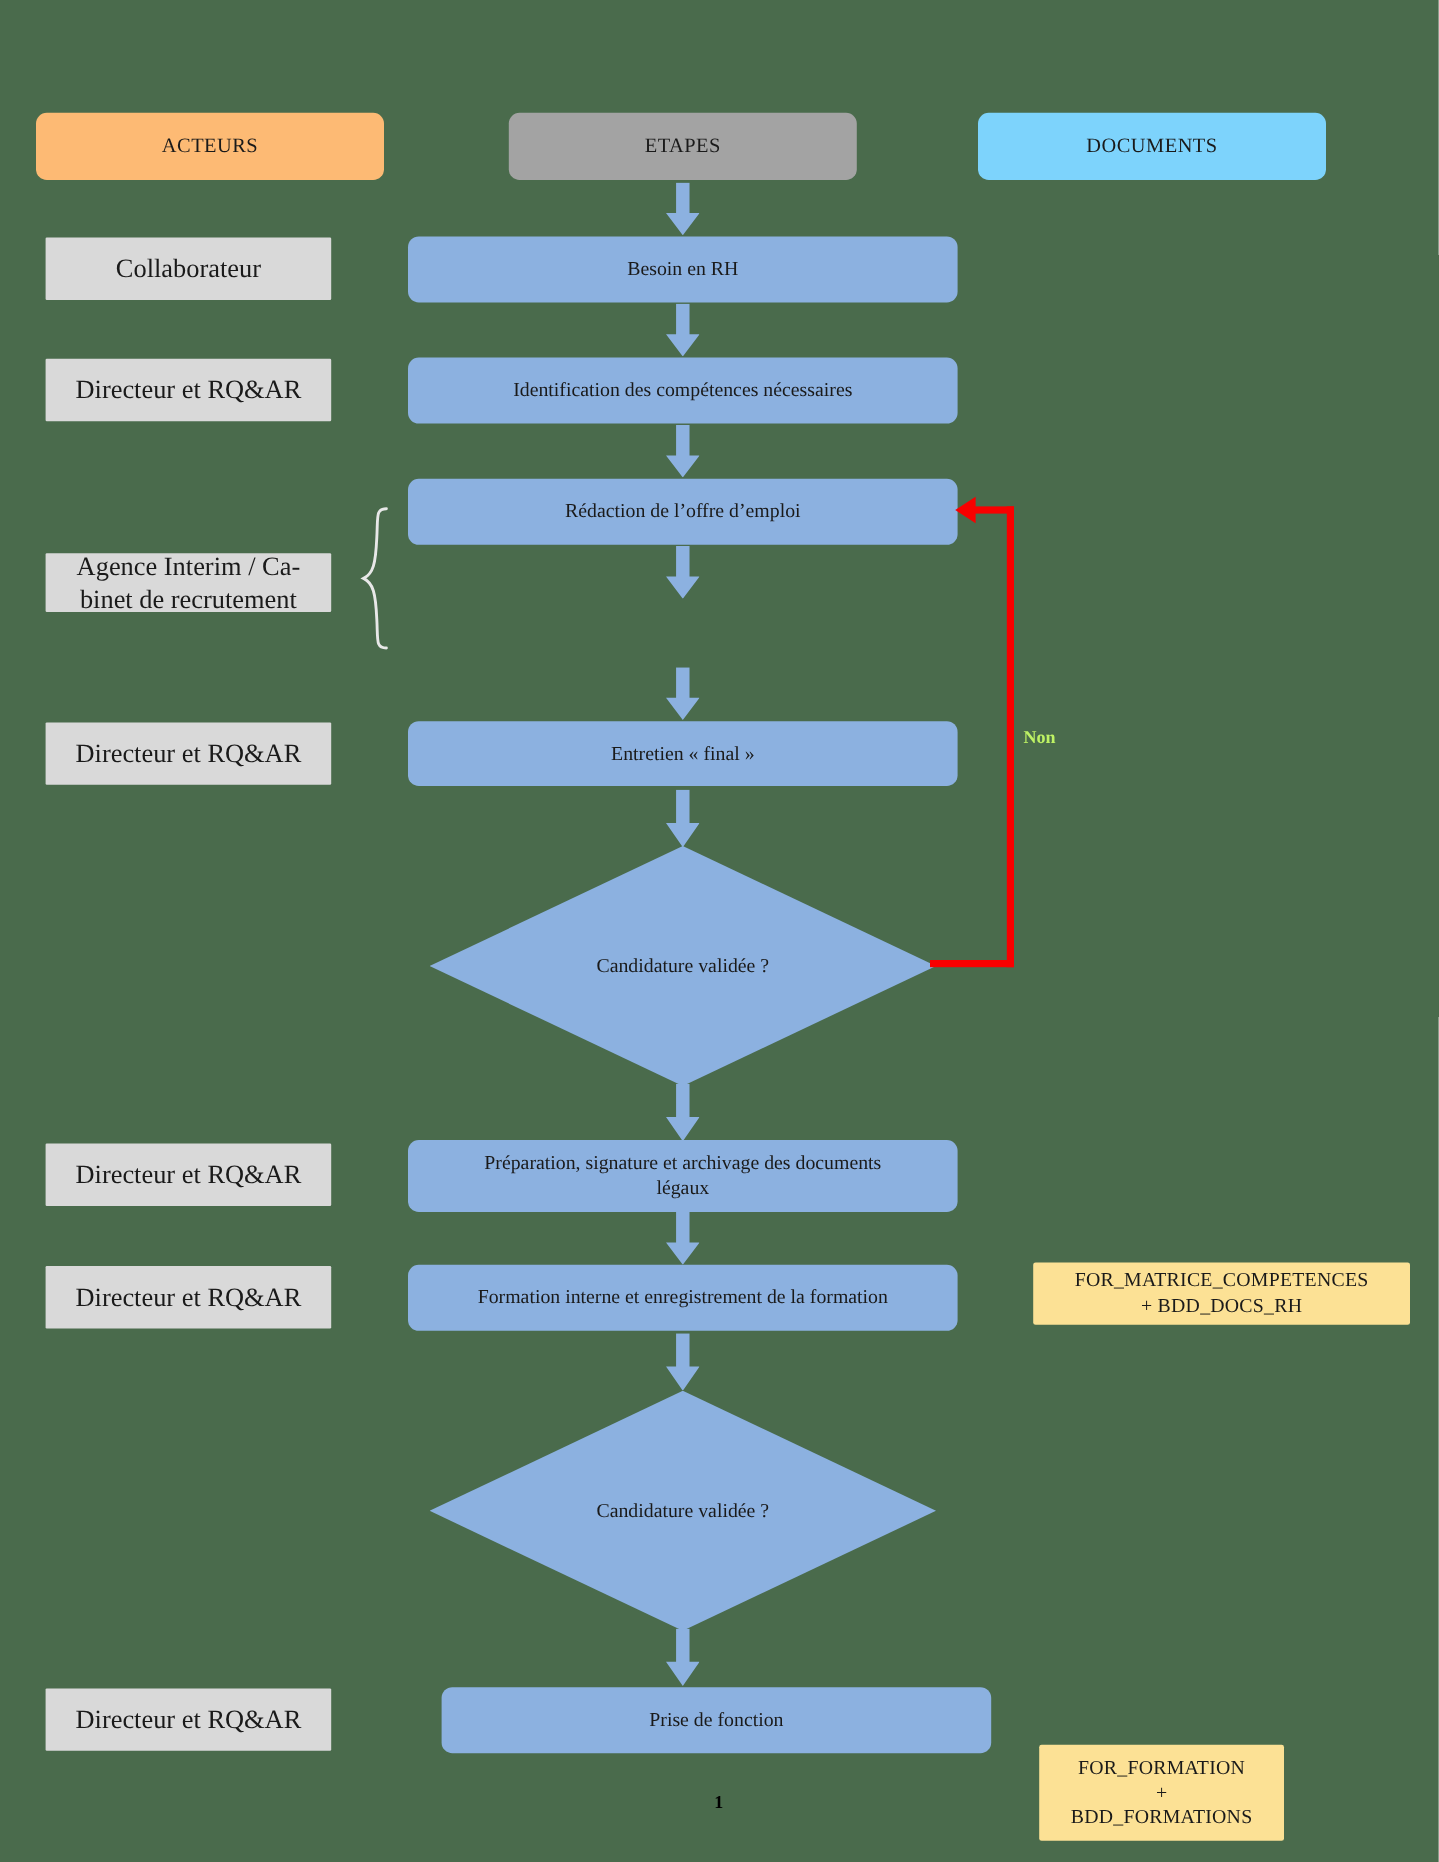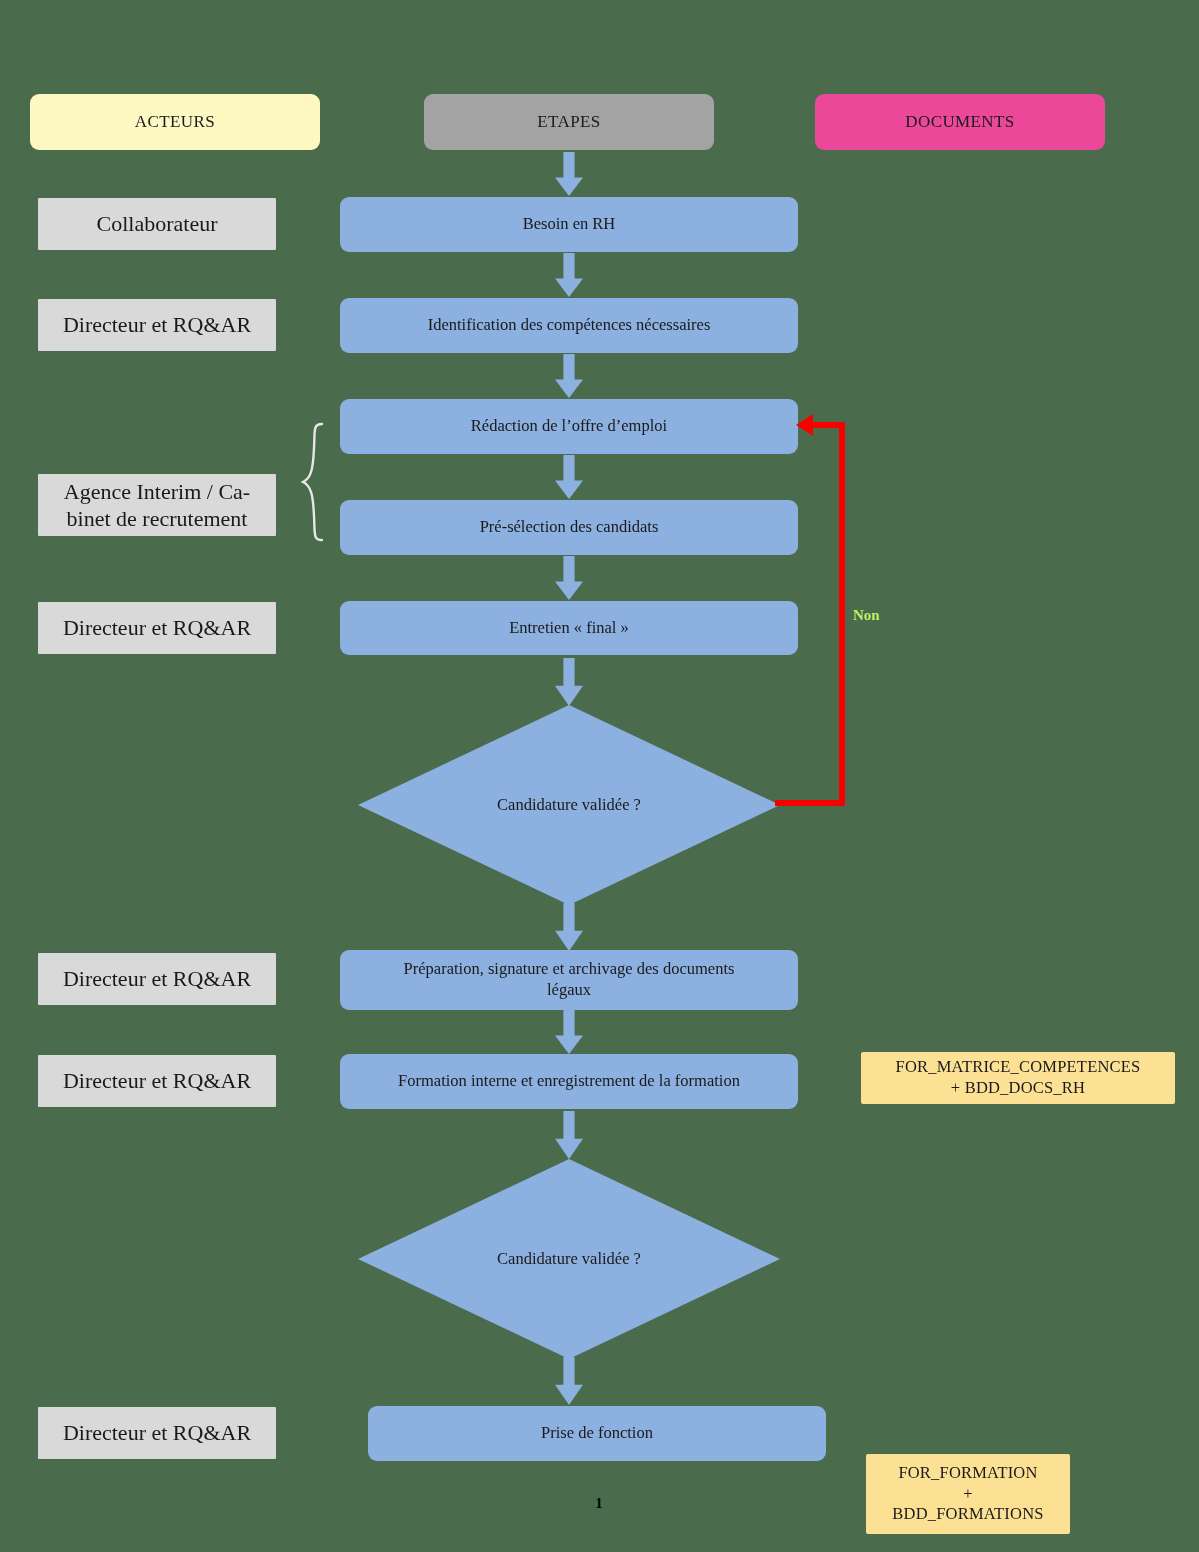--- a/index.html
+++ b/index.html
@@ -26,23 +26,23 @@
     text-align: center;
     color: #1a1a1a;
     line-height: 1.25;
   }
 
   .hdr {
     border-radius: 9px;
     font-size: 17px;
     letter-spacing: 0.4px;
   }
-  .hdr-actors  { background: #fef9c3; }
+  .hdr-actors  { background: #fdba74; }
   .hdr-steps   { background: #a3a3a3; }
-  .hdr-docs    { background: #ec4899; }
+  .hdr-docs    { background: #7dd3fc; }
 
   .actor {
     background: #d9d9d9;
     border-radius: 1px;
     font-size: 22px;
     padding: 2px 10px;
   }
 
   .step {
     background: #8cb1e0;
@@ -134,21 +134,21 @@
   </div>
 
   <div class="box actor" style="left:38px; top:198px; width:238px; height:52px;">
     <span>Collaborateur</span>
   </div>
 
   <div class="box actor" style="left:38px; top:299px; width:238px; height:52px;">
     <span>Directeur et RQ&amp;AR</span>
   </div>
 
-  <div class="box actor" style="left:38px; top:474px; width:238px; height:62px; white-space:pre-line;">
+  <div class="box actor" style="left:38px; top:461px; width:238px; height:49px; white-space:pre-line;">
     <span>Agence Interim / Ca-
 binet de recrutement</span>
   </div>
 
   <div class="box actor" style="left:38px; top:602px; width:238px; height:52px;">
     <span>Directeur et RQ&amp;AR</span>
   </div>
 
   <div class="box actor" style="left:38px; top:953px; width:238px; height:52px;">
     <span>Directeur et RQ&amp;AR</span>
@@ -184,23 +184,20 @@
   </div>
 
   <div class="box step" style="left:340px; top:298px; width:458px; height:55px;">
     <span>Identification des compétences nécessaires</span>
   </div>
 
   <div class="box step" style="left:340px; top:399px; width:458px; height:55px;">
     <span>Rédaction de l’offre d’emploi</span>
   </div>
 
-  <div class="box step" style="left:340px; top:500px; width:458px; height:55px;">
-    <span>Pré-sélection des candidats</span>
-  </div>
 
   <div class="box step" style="left:340px; top:601px; width:458px; height:54px;">
     <span>Entretien « final »</span>
   </div>
 
   <div class="diamond" style="left:358px; top:705px; width:422px; height:200px;">
     <span>Candidature validée ?</span>
   </div>
 
   <div class="box step" style="left:340px; top:950px; width:458px; height:60px; white-space:pre-line;">

